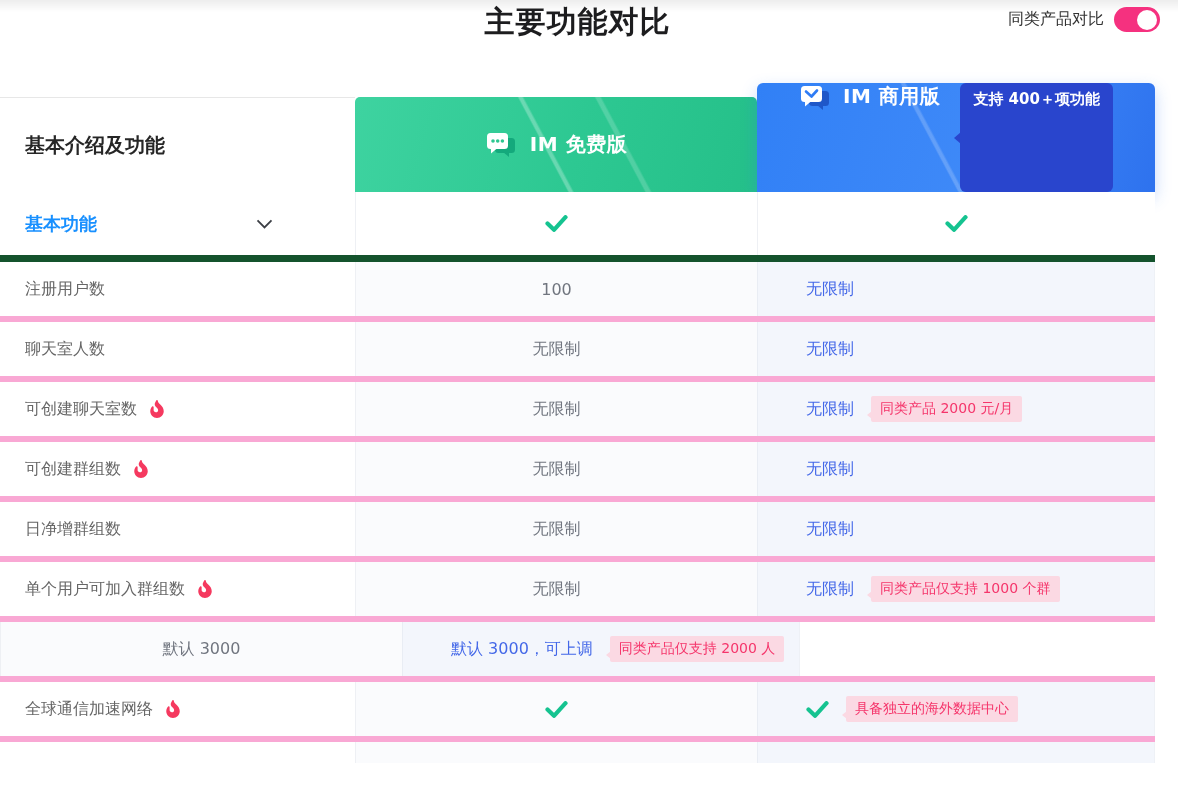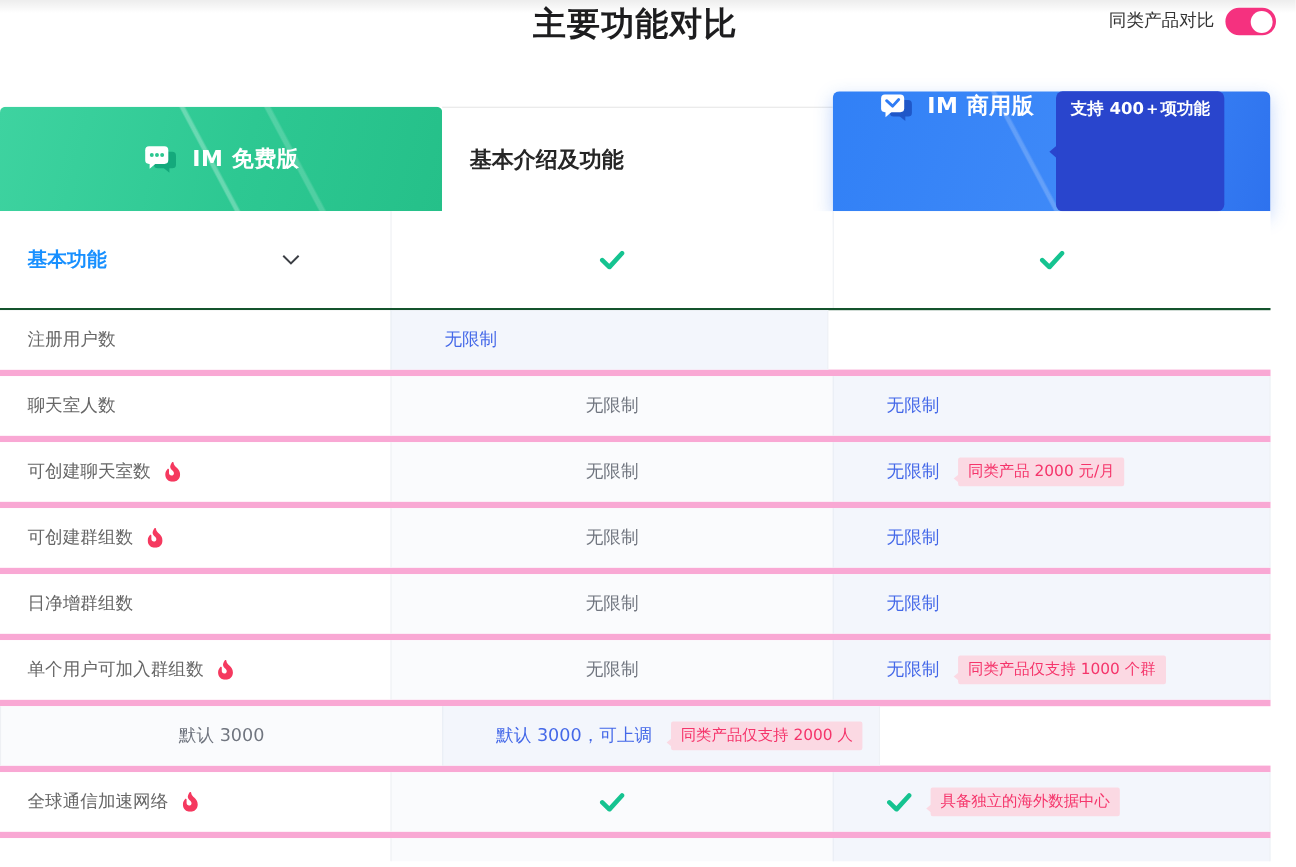--- a/index.html
+++ b/index.html
@@ -44,21 +44,21 @@
       linear-gradient(108deg, #3180f6 0%, #3e89f8 55%, #2e72ee 100%);
     display:flex; justify-content:center; gap:12px; }
   .plan-name { font-size:20px; font-weight:600; color:#fff; letter-spacing:.5px; }
   .plan-icon svg { display:block; }
   .plan-badge { position:relative; margin-left:8px; background:#2945cd; color:#fff; font-size:15px; font-weight:600;
     padding:7px 13px; border-radius:6px; white-space:nowrap; }
   .plan-badge::before { content:""; position:absolute; left:-9px; top:50%; transform:translateY(-50%);
     border:6px solid transparent; border-right:7px solid #2945cd; border-left-width:3px; }
 
   
-  .group-row { height:90px; border-bottom:2px solid #14532d;text-align:center; }
+  .group-row { height:70px; border-bottom:7px solid #14532d;text-align:center; }
   .group-row .cell { background:#fff; }
   .group-left { display:flex; align-items:center; padding-left:25px; cursor:pointer; }
   .group-label { font-size:18px; font-weight:700; color:#1890ff; }
   .chevron { position:absolute; left:256px; top:50%; transform:translateY(-46%); line-height:0; cursor:pointer; }
   .group-row .mid, .group-row .right { display:flex; align-items:center; justify-content:center;
     border-left:1px solid #eef0f4; }
 
   
   .feature-row { height:60px; border-bottom:6px solid #f9a8d4; }
   .feature-row .left { background:#fff; display:flex; align-items:center; padding-left:25px; gap:13px; }
@@ -93,37 +93,37 @@
   <div class="compare-toggle">
     <span class="toggle-label">同类产品对比</span>
     <div class="toggle">
       <div class="knob"></div>
     </div>
   </div>
 
   <div class="table">
 
     <div class="hrow">
+      <div class="cell left header-left">
+        <span>基本介绍及功能</span>
+      </div>
       <div class="cell mid header-free">
         <span class="plan-icon">
           <svg width="32" height="30" viewBox="0 0 32 30">
             <rect x="10" y="8" width="20" height="15" rx="3.5" fill="#14a97c"></rect>
             <path d="M24 22 v5 l-6 -5 z" fill="#14a97c"></path>
             <rect x="2" y="3" width="21" height="16" rx="3.5" fill="#fff"></rect>
             <path d="M6 18 v5.5 l6.5 -5.5 z" fill="#fff"></path>
             <circle cx="8" cy="11" r="1.8" fill="#2cc790"></circle>
             <circle cx="12.7" cy="11" r="1.8" fill="#2cc790"></circle>
             <circle cx="17.4" cy="11" r="1.8" fill="#2cc790"></circle>
           </svg>
         </span>
         <span class="plan-name">IM 免费版</span>
       </div>
-      <div class="cell left header-left">
-        <span>基本介绍及功能</span>
-      </div>
       <div class="cell right header-paid">
         <div class="paid-bg">
           <span class="plan-icon">
             <svg width="32" height="30" viewBox="0 0 32 30">
               <rect x="10" y="8" width="20" height="15" rx="3.5" fill="#1f57c8"></rect>
               <path d="M24 22 v5 l-6 -5 z" fill="#1f57c8"></path>
               <rect x="2" y="3" width="21" height="16" rx="3.5" fill="#fff"></rect>
               <path d="M6 18 v5.5 l6.5 -5.5 z" fill="#fff"></path>
               <path d="M7 8.5 l5.5 5 l5.5 -6" fill="none" stroke="#2f7cf5" stroke-width="2.6" stroke-linecap="round" stroke-linejoin="round"></path>
             </svg>
@@ -153,20 +153,23 @@
               <path d="M2.5 8.5 L9 14.8 L20.5 2.2" fill="none" stroke="#15c390" stroke-width="4.2" stroke-linecap="round" stroke-linejoin="round"></path>
             </svg></span>
       </div>
     </div>
 
     <div id="feature-rows">
         <div class="trow feature-row">
           <div class="cell left">
             <span class="feat-label">注册用户数</span>
           </div>
+          <div class="cell mid">
+            <span class="mid-val">100</span>
+          </div>
           <div class="cell right">
             <span class="paid-val">无限制</span>
           </div>
         </div>
         <div class="trow feature-row">
           <div class="cell left">
             <span class="feat-label">聊天室人数</span>
           </div>
           <div class="cell mid">
             <span class="mid-val">无限制</span>

